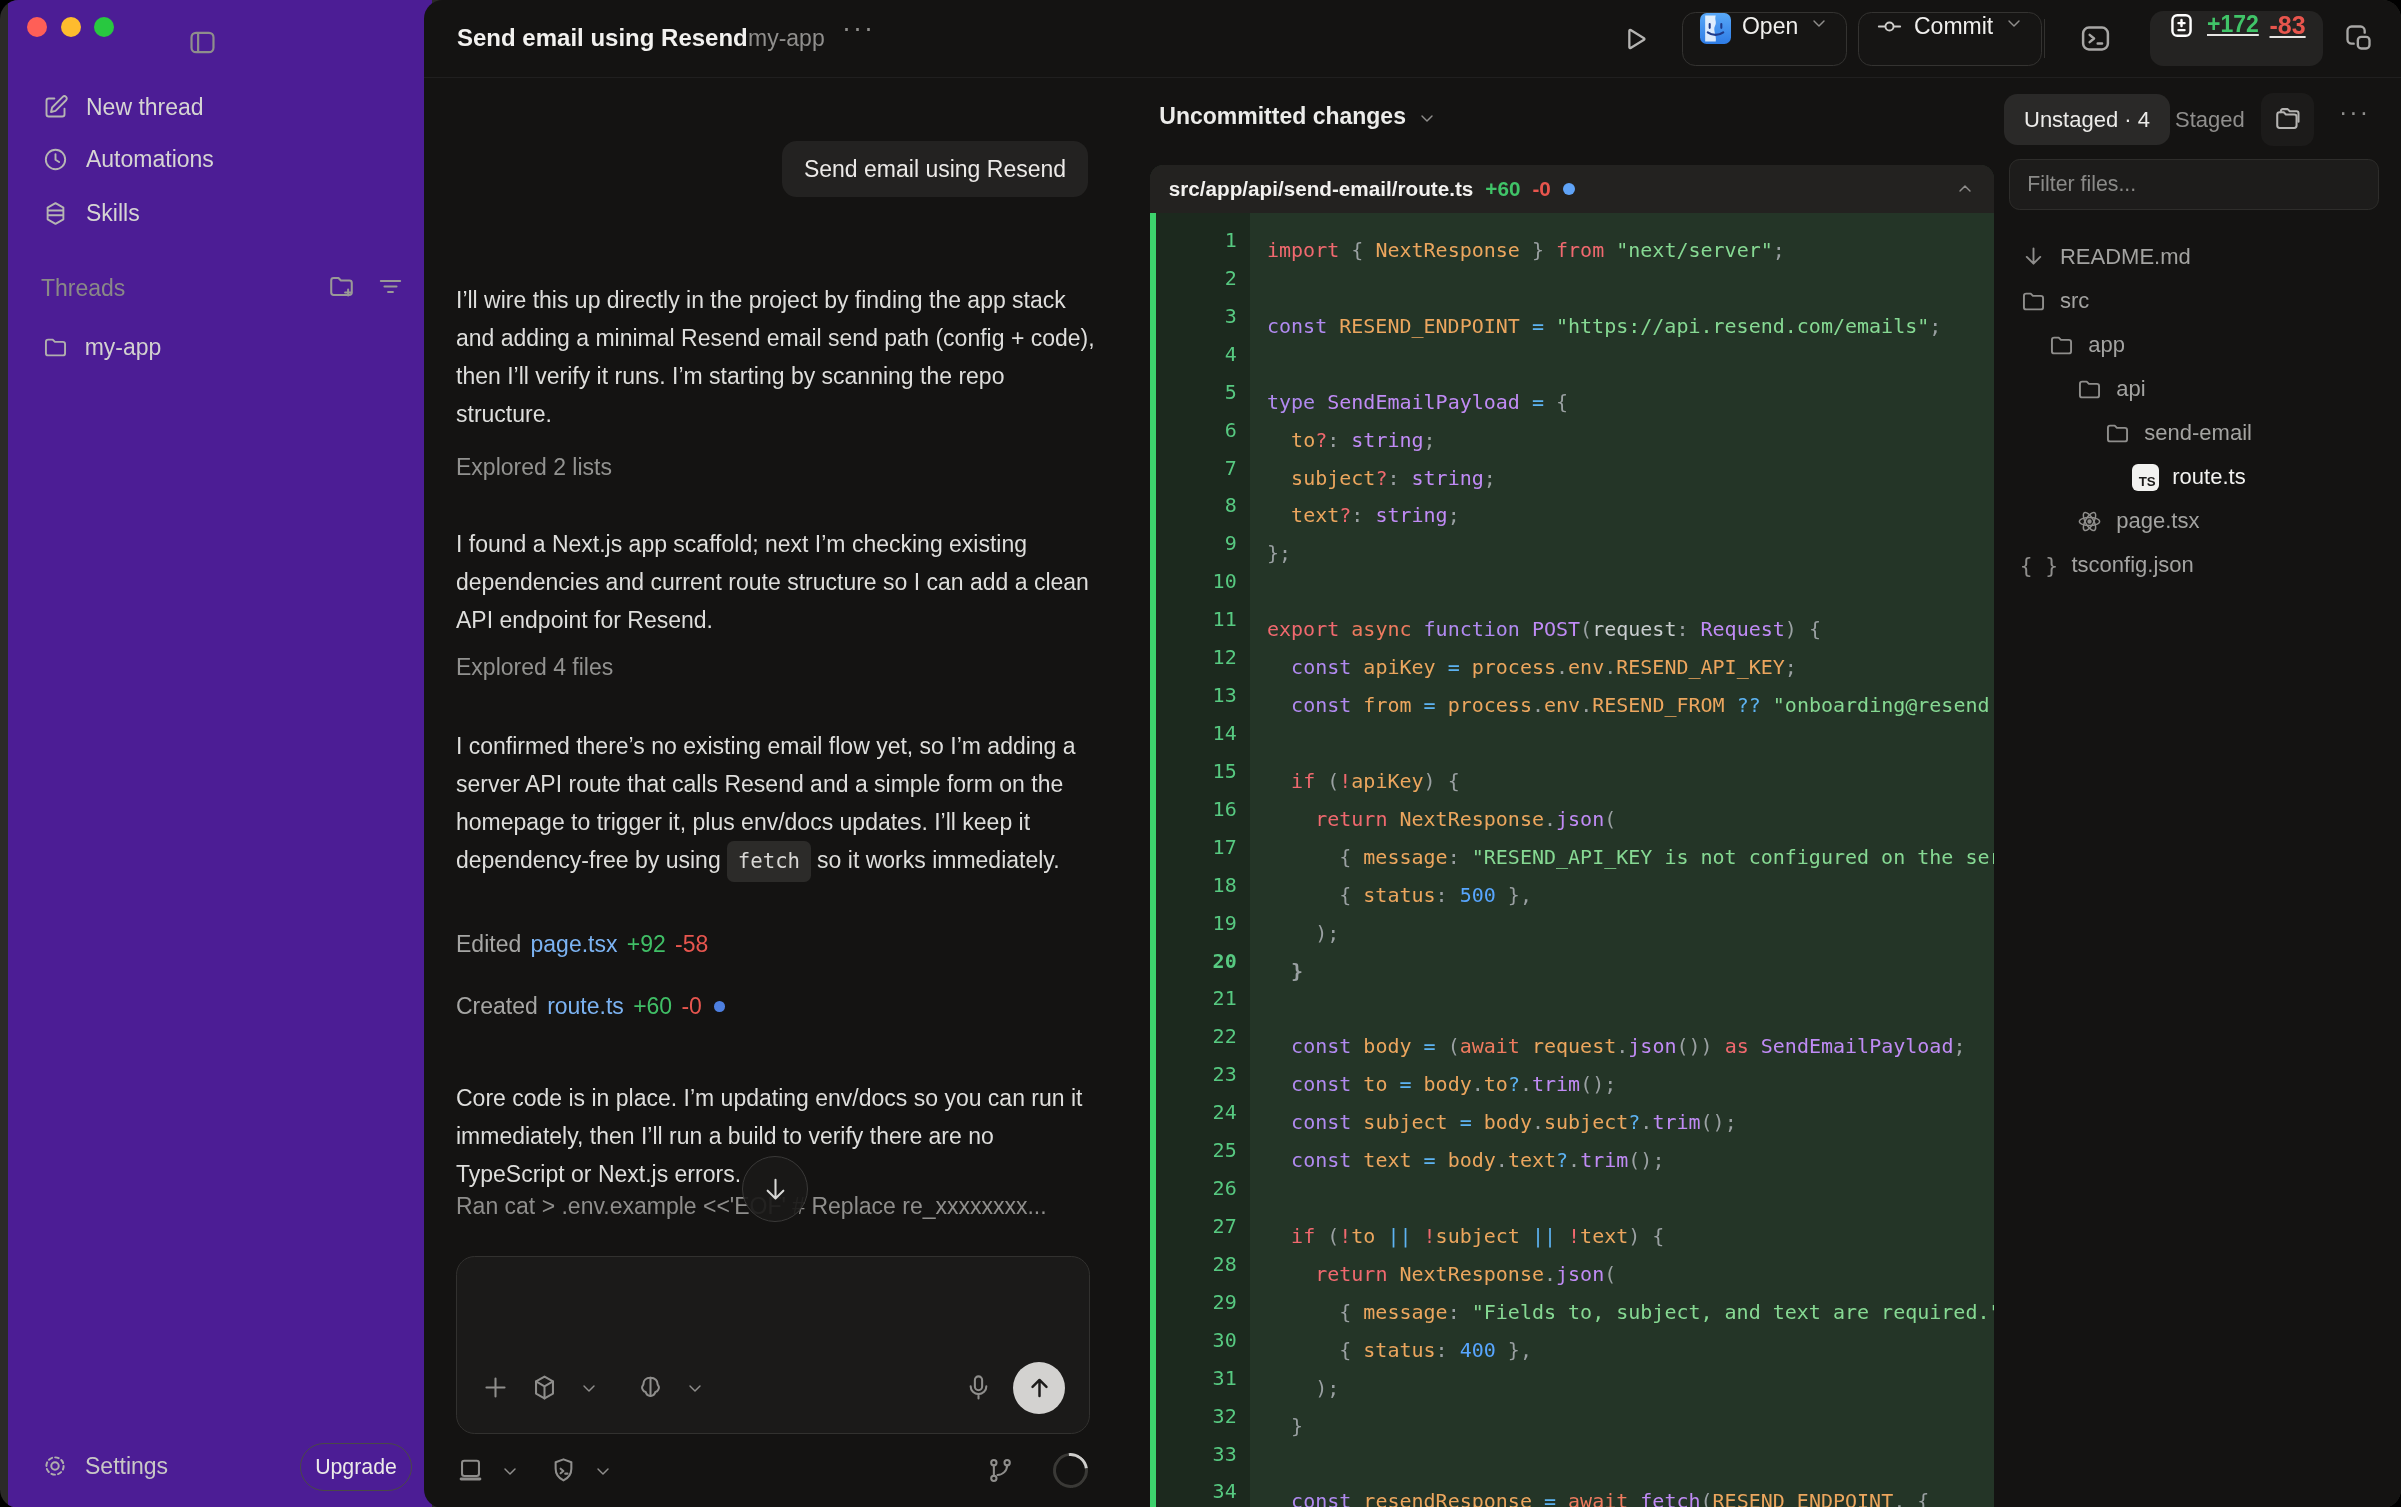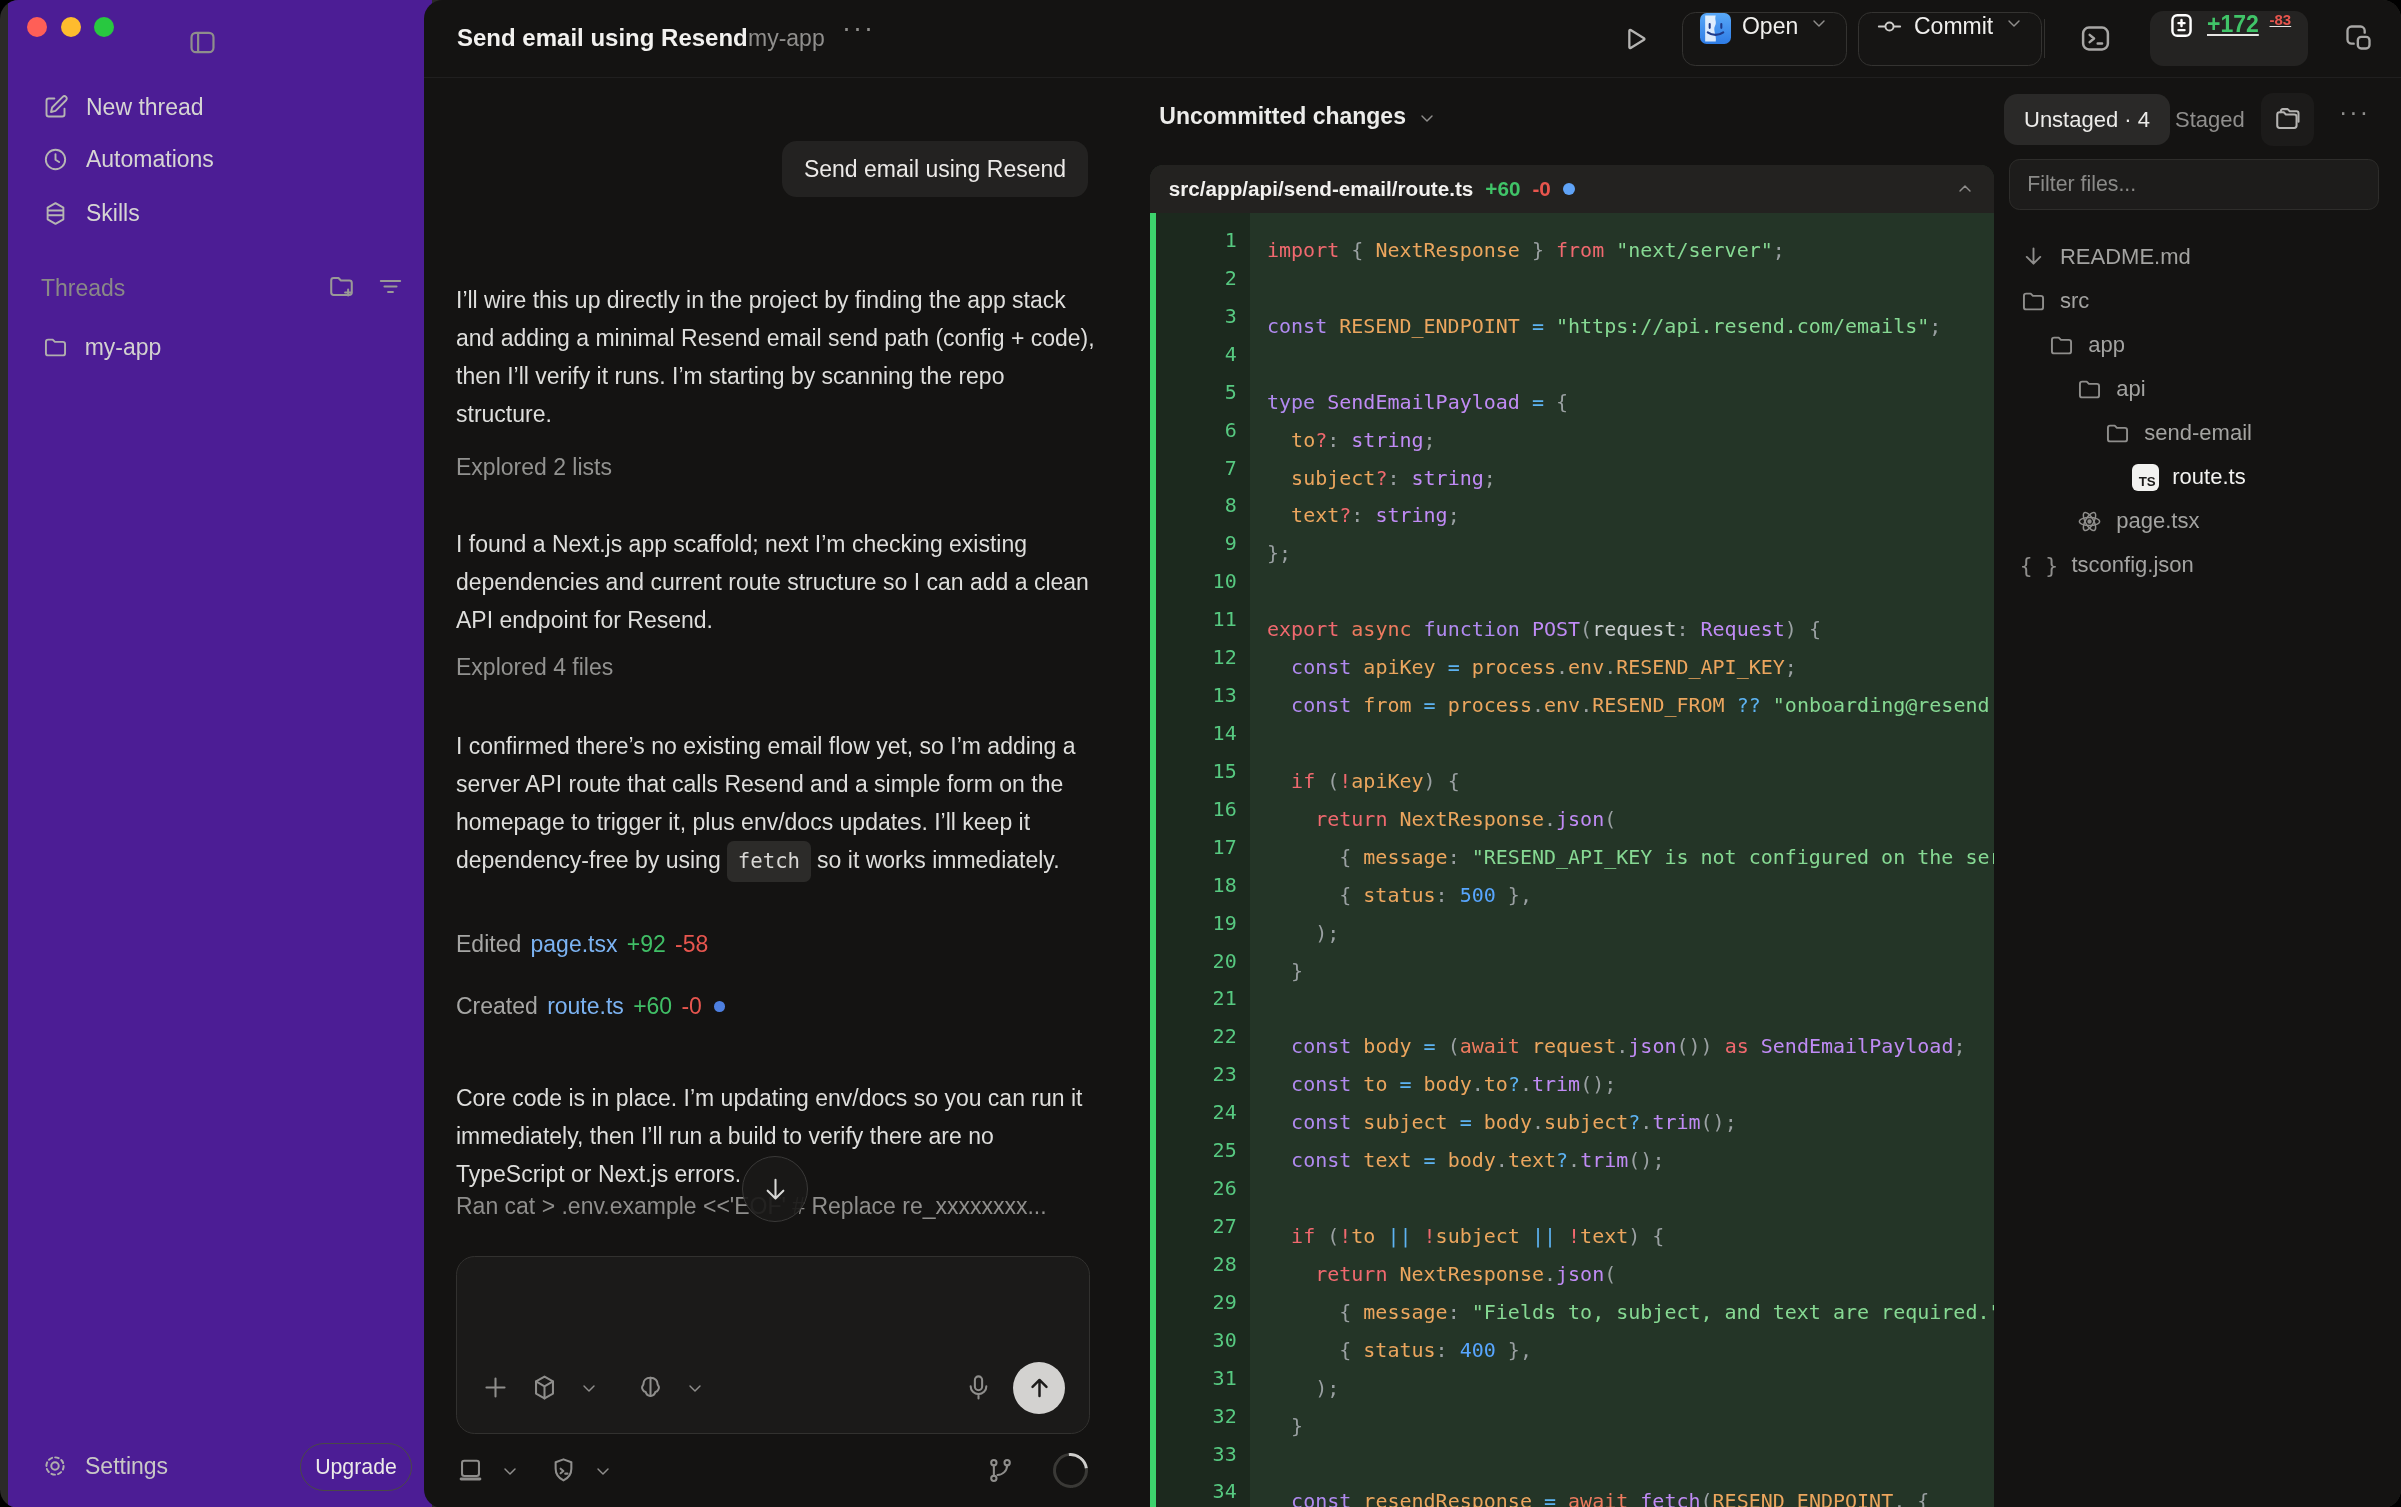--- a/index.html
+++ b/index.html
@@ -36,21 +36,21 @@
   .btn-commit{left:1434px;}
   .btn-pill .lbl{font-size:23px;color:#f0efed;font-weight:500;}
   .chev{width:20px;height:20px;color:#8f8e8c;}
   .finder{width:31px;height:31px;border-radius:6.7px;background:linear-gradient(180deg,#58a8f8,#2e7ce6);position:relative;overflow:hidden;}
   .commit-ic{width:27px;height:27px;color:#cfcecb;}
   .tb-div{position:absolute;left:1620px;top:18.7px;width:1.3px;height:39px;background:#32312f;}
   .tb-term{position:absolute;left:1654px;top:21.3px;width:35px;height:35px;color:#a8a7a5;}
   .diff-badge{position:absolute;left:1726px;top:10.7px;height:55px;background:#242322;border-radius:13.3px;display:flex;gap:10.7px;padding:0 17.3px;text-decoration:underline;}
   .diff-badge .dicon{width:29px;height:29px;color:#fff;}
   .plus-n{color:#40c468;font-size:23px;font-weight:600;}
-  .minus-n{color:#e8554d;font-size:15px;font-weight:600;}
+  .minus-n{color:#e8554d;font-size:25px;font-weight:600;}
   .tb-overlap{position:absolute;left:1918px;top:21.3px;width:33px;height:33px;color:#a8a7a5;}
 
   
   .chat{position:absolute;left:0;top:78px;width:727px;height:1430px;overflow:hidden;}
   .bubble{position:absolute;left:358px;top:63px;width:306px;height:56px;background:#232221;border-radius:14.7px;
           display:flex;align-items:center;justify-content:center;font-size:23px;color:#eceae8;}
   .para{position:absolute;left:32px;width:640px;font-size:23px;line-height:38px;color:#dededc;}
   .muted{position:absolute;left:32px;font-size:23px;color:#929290;}
   .filerow{position:absolute;left:32px;font-size:23px;color:#a6a6a4;display:flex;align-items:center;gap:9.3px;}
   .filelink{color:#7cb3f2;}
@@ -420,21 +420,21 @@
             <div class="cl" style="top: 349px;"><span class="ln">10</span><span class="ct"></span></div>
             <div class="cl" style="top: 387px;"><span class="ln">11</span><span class="ct"><span class="tk-k">export </span><span class="tk-a">async </span><span class="tk-d">function </span><span class="tk-f">POST</span><span class="tk-p">(</span><span class="tk-w">request</span><span class="tk-p">: </span><span class="tk-f">Request</span><span class="tk-p">) {</span></span></div>
             <div class="cl" style="top: 425px;"><span class="ln">12</span><span class="ct"><span class="tk-p">  </span><span class="tk-d">const </span><span class="tk-v">apiKey </span><span class="tk-o">= </span><span class="tk-v">process</span><span class="tk-p">.</span><span class="tk-v">env</span><span class="tk-p">.</span><span class="tk-v">RESEND_API_KEY</span><span class="tk-p">;</span></span></div>
             <div class="cl" style="top: 463px;"><span class="ln">13</span><span class="ct"><span class="tk-p">  </span><span class="tk-d">const </span><span class="tk-v">from </span><span class="tk-o">= </span><span class="tk-v">process</span><span class="tk-p">.</span><span class="tk-v">env</span><span class="tk-p">.</span><span class="tk-v">RESEND_FROM </span><span class="tk-o">?? </span><span class="tk-s">"onboarding@resend.dev"</span></span></div>
             <div class="cl" style="top: 501px;"><span class="ln">14</span><span class="ct"></span></div>
             <div class="cl" style="top: 539px;"><span class="ln">15</span><span class="ct"><span class="tk-p">  </span><span class="tk-k">if </span><span class="tk-p">(</span><span class="tk-k">!</span><span class="tk-v">apiKey</span><span class="tk-p">) {</span></span></div>
             <div class="cl" style="top: 577px;"><span class="ln">16</span><span class="ct"><span class="tk-p">    </span><span class="tk-k">return </span><span class="tk-v">NextResponse</span><span class="tk-p">.</span><span class="tk-f">json</span><span class="tk-p">(</span></span></div>
             <div class="cl" style="top: 615px;"><span class="ln">17</span><span class="ct"><span class="tk-p">      { </span><span class="tk-v">message</span><span class="tk-p">: </span><span class="tk-s">"RESEND_API_KEY is not configured on the server."</span></span></div>
             <div class="cl" style="top: 653px;"><span class="ln">18</span><span class="ct"><span class="tk-p">      { </span><span class="tk-v">status</span><span class="tk-p">: </span><span class="tk-n">500</span><span class="tk-p"> },</span></span></div>
             <div class="cl" style="top: 691px;"><span class="ln">19</span><span class="ct"><span class="tk-p">    );</span></span></div>
-            <div class="cl" style="top: 729px;"><span class="ln">20</span><span class="ct"><span class="tk-p">  }</span></span></div>
+            <div class="cl" style="top: 729px; font-weight: bold;"><span class="ln">20</span><span class="ct"><span class="tk-p">  }</span></span></div>
             <div class="cl" style="top: 766px;"><span class="ln">21</span><span class="ct"></span></div>
             <div class="cl" style="top: 804px;"><span class="ln">22</span><span class="ct"><span class="tk-p">  </span><span class="tk-d">const </span><span class="tk-v">body </span><span class="tk-o">= </span><span class="tk-p">(</span><span class="tk-a">await </span><span class="tk-v">request</span><span class="tk-p">.</span><span class="tk-f">json</span><span class="tk-p">()) </span><span class="tk-k">as </span><span class="tk-f">SendEmailPayload</span><span class="tk-p">;</span></span></div>
             <div class="cl" style="top: 842px;"><span class="ln">23</span><span class="ct"><span class="tk-p">  </span><span class="tk-d">const </span><span class="tk-v">to </span><span class="tk-o">= </span><span class="tk-v">body</span><span class="tk-p">.</span><span class="tk-v">to</span><span class="tk-o">?</span><span class="tk-p">.</span><span class="tk-f">trim</span><span class="tk-p">();</span></span></div>
             <div class="cl" style="top: 880px;"><span class="ln">24</span><span class="ct"><span class="tk-p">  </span><span class="tk-d">const </span><span class="tk-v">subject </span><span class="tk-o">= </span><span class="tk-v">body</span><span class="tk-p">.</span><span class="tk-v">subject</span><span class="tk-o">?</span><span class="tk-p">.</span><span class="tk-f">trim</span><span class="tk-p">();</span></span></div>
             <div class="cl" style="top: 918px;"><span class="ln">25</span><span class="ct"><span class="tk-p">  </span><span class="tk-d">const </span><span class="tk-v">text </span><span class="tk-o">= </span><span class="tk-v">body</span><span class="tk-p">.</span><span class="tk-v">text</span><span class="tk-o">?</span><span class="tk-p">.</span><span class="tk-f">trim</span><span class="tk-p">();</span></span></div>
             <div class="cl" style="top: 956px;"><span class="ln">26</span><span class="ct"></span></div>
             <div class="cl" style="top: 994px;"><span class="ln">27</span><span class="ct"><span class="tk-p">  </span><span class="tk-k">if </span><span class="tk-p">(</span><span class="tk-k">!</span><span class="tk-v">to </span><span class="tk-o">|| </span><span class="tk-k">!</span><span class="tk-v">subject </span><span class="tk-o">|| </span><span class="tk-k">!</span><span class="tk-v">text</span><span class="tk-p">) {</span></span></div>
             <div class="cl" style="top: 1032px;"><span class="ln">28</span><span class="ct"><span class="tk-p">    </span><span class="tk-k">return </span><span class="tk-v">NextResponse</span><span class="tk-p">.</span><span class="tk-f">json</span><span class="tk-p">(</span></span></div>
             <div class="cl" style="top: 1070px;"><span class="ln">29</span><span class="ct"><span class="tk-p">      { </span><span class="tk-v">message</span><span class="tk-p">: </span><span class="tk-s">"Fields to, subject, and text are required."</span></span></div>
             <div class="cl" style="top: 1108px;"><span class="ln">30</span><span class="ct"><span class="tk-p">      { </span><span class="tk-v">status</span><span class="tk-p">: </span><span class="tk-n">400</span><span class="tk-p"> },</span></span></div>

